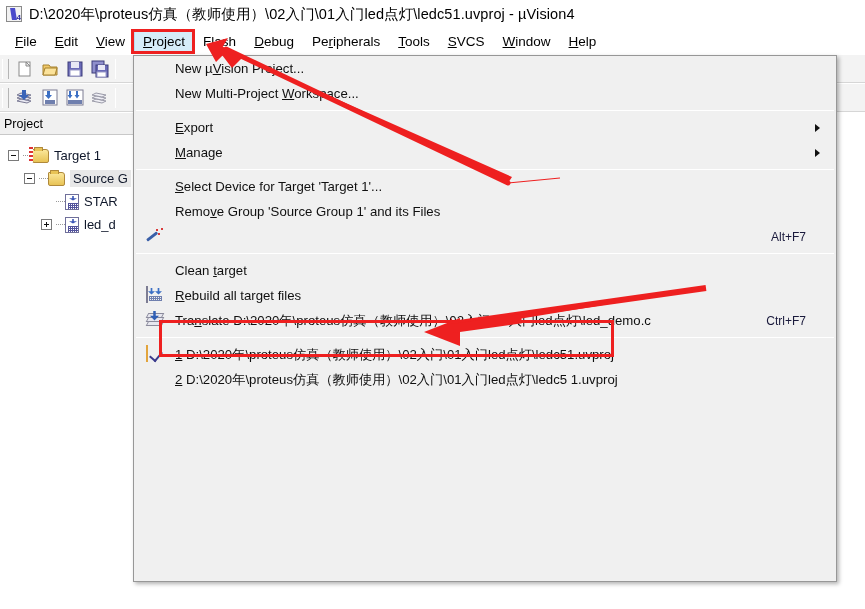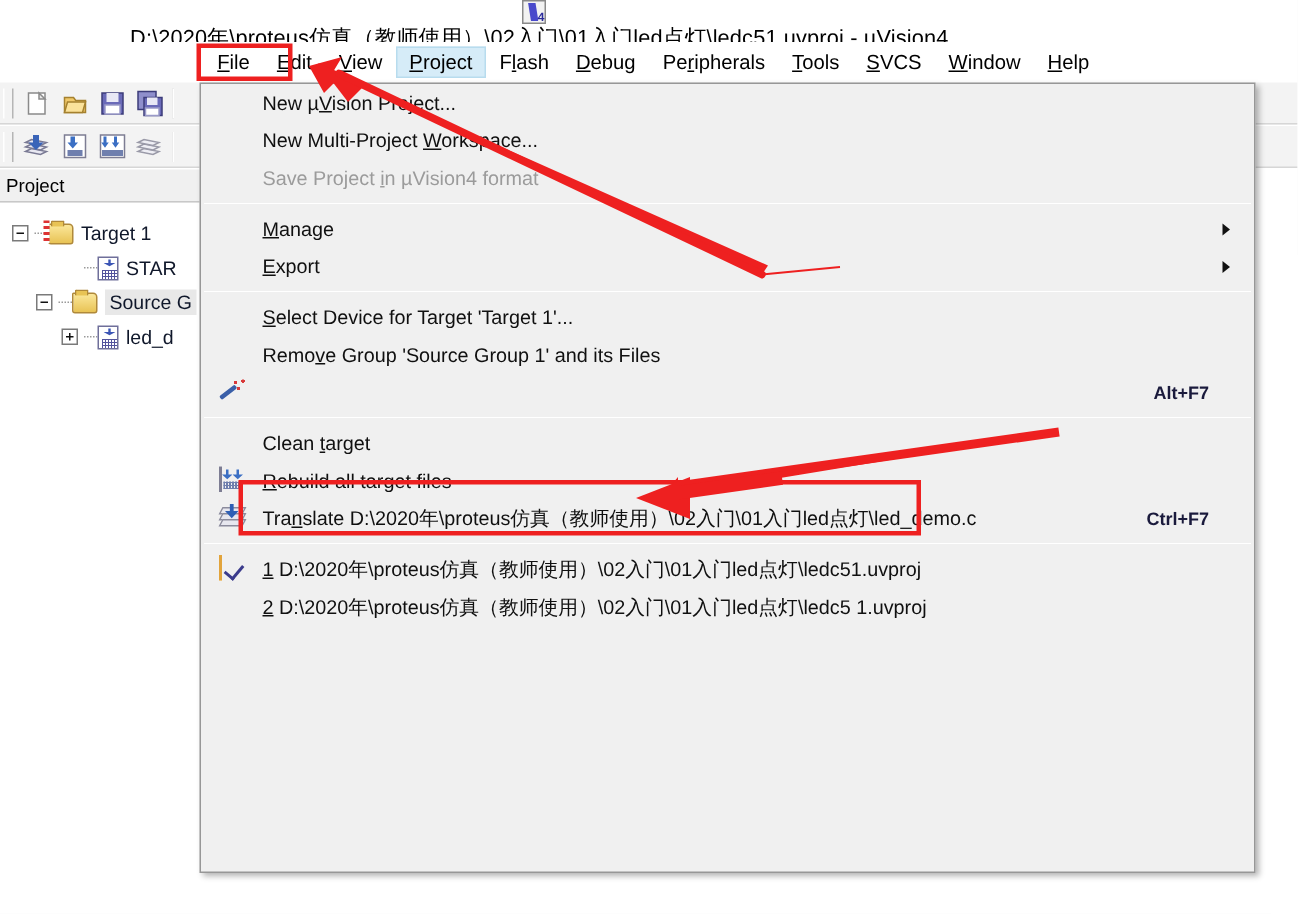--- a/index.html
+++ b/index.html
@@ -17,21 +17,20 @@
     background: #ffffff;
   }
 
   
   .titlebar {
     position: absolute; left: 0; top: 0;
     width: 713px; height: 28px;
     background: #ffffff;
     display: flex; align-items: center;
     padding-left: 6px;
-    flex-direction: column;
   }
   .title-icon {
     width: 16px; height: 16px;
     margin-right: 7px;
     background: #f2f2f2;
     border: 1px solid #8a8a8a;
     position: relative;
     flex: 0 0 auto;
   }
   .title-icon::before {
@@ -55,21 +54,20 @@
     white-space: nowrap;
   }
 
   
   .menubar {
     position: absolute; left: 0; top: 28px;
     width: 865px; height: 26px;
     background: #ffffff;
     display: flex; align-items: center;
     padding-left: 6px;
-    justify-content: center;
   }
   .menubar-item {
     font-size: 13.5px;
     color: #000;
     padding: 3px 9px;
     white-space: nowrap;
     cursor: default;
   }
   .menubar-item.active {
     background: #d6ecf8;
@@ -213,21 +211,20 @@
     font-size: 13.2px;
     color: #101010;
     white-space: nowrap;
     cursor: default;
   }
   .mitem.disabled { color: #9b9b9b; }
   .mitem .shortcut {
     position: absolute; right: 30px;
     font-size: 12px;
     color: #1a1a3c;
-    font-weight: bold;
   }
   .mitem .submenu-arrow {
     position: absolute; right: 16px;
     width: 0; height: 0;
     border-left: 5px solid #111;
     border-top: 4px solid transparent;
     border-bottom: 4px solid transparent;
   }
   .mitem u { text-decoration: underline; }
   .msep {
@@ -430,59 +427,56 @@
 
   <div class="project-pane">
     <div class="pane-header">Project</div>
     <div class="tree" id="tree">
         <div class="tree-row tree-indent-0">
           <span class="expander"></span>
           <span class="dots"></span>
           <span class="folder-ico target"></span>
           <span class="tree-label">Target 1</span>
         </div>
+        <div class="tree-row tree-indent-1">
+          <span class="expander"></span>
+          <span class="dots"></span>
+          <span class="folder-ico"></span>
+          <span class="tree-label sel">Source G</span>
+        </div>
         <div class="tree-row tree-indent-2">
           <span style="width: 15px; flex: 0 0 auto;"></span>
           <span class="dots"></span>
           <span class="file-ico"></span>
           <span class="tree-label">STAR</span>
         </div>
-        <div class="tree-row tree-indent-1">
-          <span class="expander"></span>
-          <span class="dots"></span>
-          <span class="folder-ico"></span>
-          <span class="tree-label sel">Source G</span>
-        </div>
         <div class="tree-row tree-indent-2">
           <span class="expander plus"></span>
           <span class="dots"></span>
           <span class="file-ico"></span>
           <span class="tree-label">led_d</span>
         </div>
       </div>
   </div>
 
   <div class="dropdown">
     <div class="menu-list" id="menulist">
         <div class="mitem">
           <span>New µ<u>V</u>ision Project...</span>
         </div>
         <div class="mitem">
           <span>New Multi-Project <u>W</u>orkspace...</span>
         </div>
-        <div class="mitem disabled">
-          <span>Save Project <u>i</u>n µVision4 format</span>
-        </div>
         <div class="msep"></div>
         <div class="mitem">
+          <span><u>E</u>xport</span>
+          <span class="submenu-arrow"></span>
+        </div>
+        <div class="mitem">
           <span><u>M</u>anage</span>
-          <span class="submenu-arrow"></span>
-        </div>
-        <div class="mitem">
-          <span><u>E</u>xport</span>
           <span class="submenu-arrow"></span>
         </div>
         <div class="msep"></div>
         <div class="mitem">
           <span><u>S</u>elect Device for Target 'Target 1'...</span>
         </div>
         <div class="mitem">
           <span>Remo<u>v</u>e Group 'Source Group 1' and its Files</span>
         </div>
         <div class="mitem">

